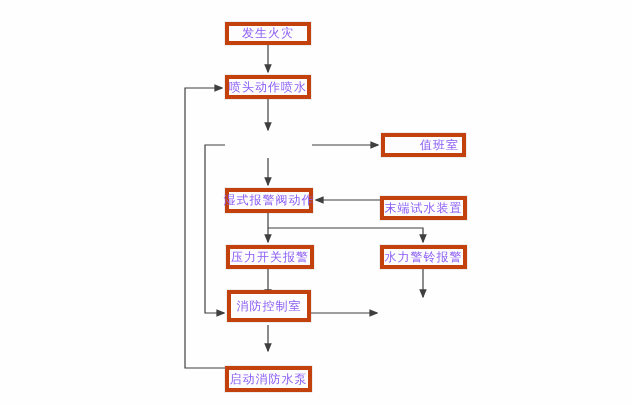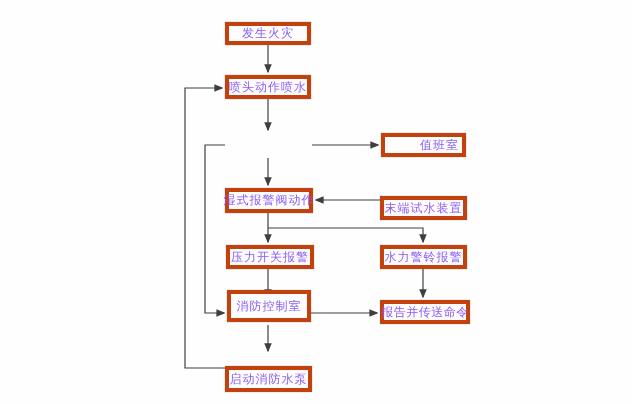--- a/index.html
+++ b/index.html
@@ -62,17 +62,16 @@
   <div class="node" style="left:225px;top:188px;width:88px;height:25px;">湿式报警阀动作</div>
 
   <div class="node" style="left:380px;top:196px;width:87px;height:24px;">末端试水装置</div>
 
   <div class="node" style="left:226px;top:245px;width:88px;height:24px;">压力开关报警</div>
 
   <div class="node" style="left:380px;top:245px;width:87px;height:24px;">水力警铃报警</div>
 
   <div class="node" style="left:227px;top:290px;width:84px;height:32px;">消防控制室</div>
 
-  <div class="node" style="left:380px;top:300px;width:90px;height:24px;letter-spacing:0.5px;">报告并传送命令</div>
 
   <div class="node" style="left:225px;top:354px;width:87px;height:26px;margin-top:12px;">启动消防水泵</div>
 
 </div>
 
 </body></html>

